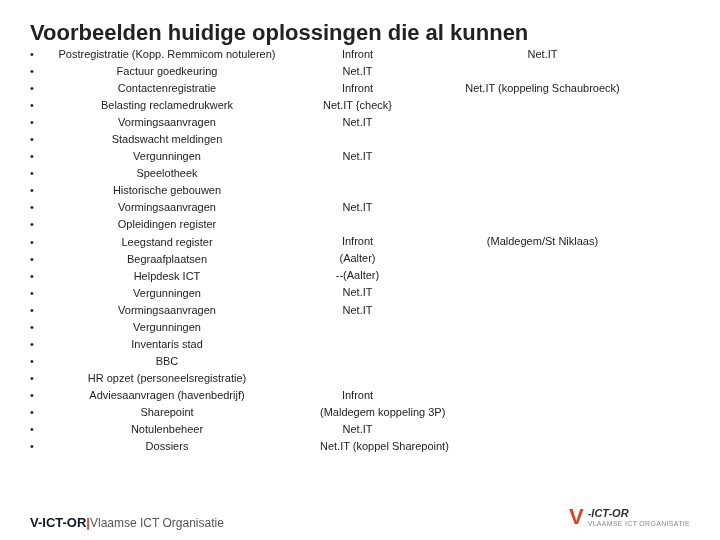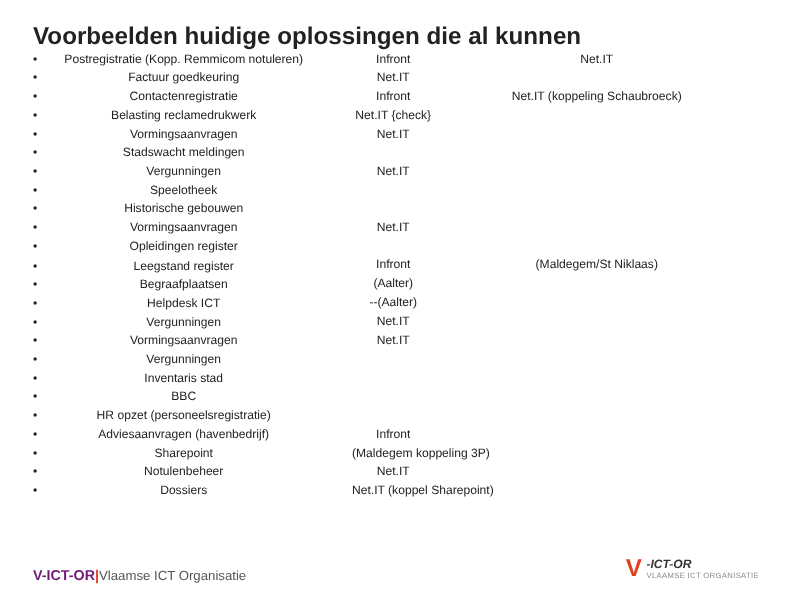--- a/index.html
+++ b/index.html
@@ -236,21 +236,21 @@
             <span class="col2"></span>
           </div>
         </div>
     </div>
   </div>
 </div>
 
 <div class="footer">
   <div class="footer-left">
     <span class="footer-brand">
-      <span style="color:#701a75;font-weight:bold;">V-ICT-OR</span><span class="bar">|</span>
+      <span style="color:#0f172a;font-weight:bold;">V-ICT-OR</span><span class="bar">|</span>
     </span>
     <span class="footer-sub"> Vlaamse ICT Organisatie</span>
   </div>
   <div class="footer-right">
     <div class="logo-vict">
       <span style="font-size:22px;font-weight:bold;color:#e04020;">V</span>
       <div>
         <div style="font-size:11px;font-weight:bold;color:#333;line-height:1.1;font-style:italic;">-ICT-OR</div>
         <div style="font-size:7px;color:#888;letter-spacing:0.3px;">VLAAMSE ICT ORGANISATIE</div>
       </div>

